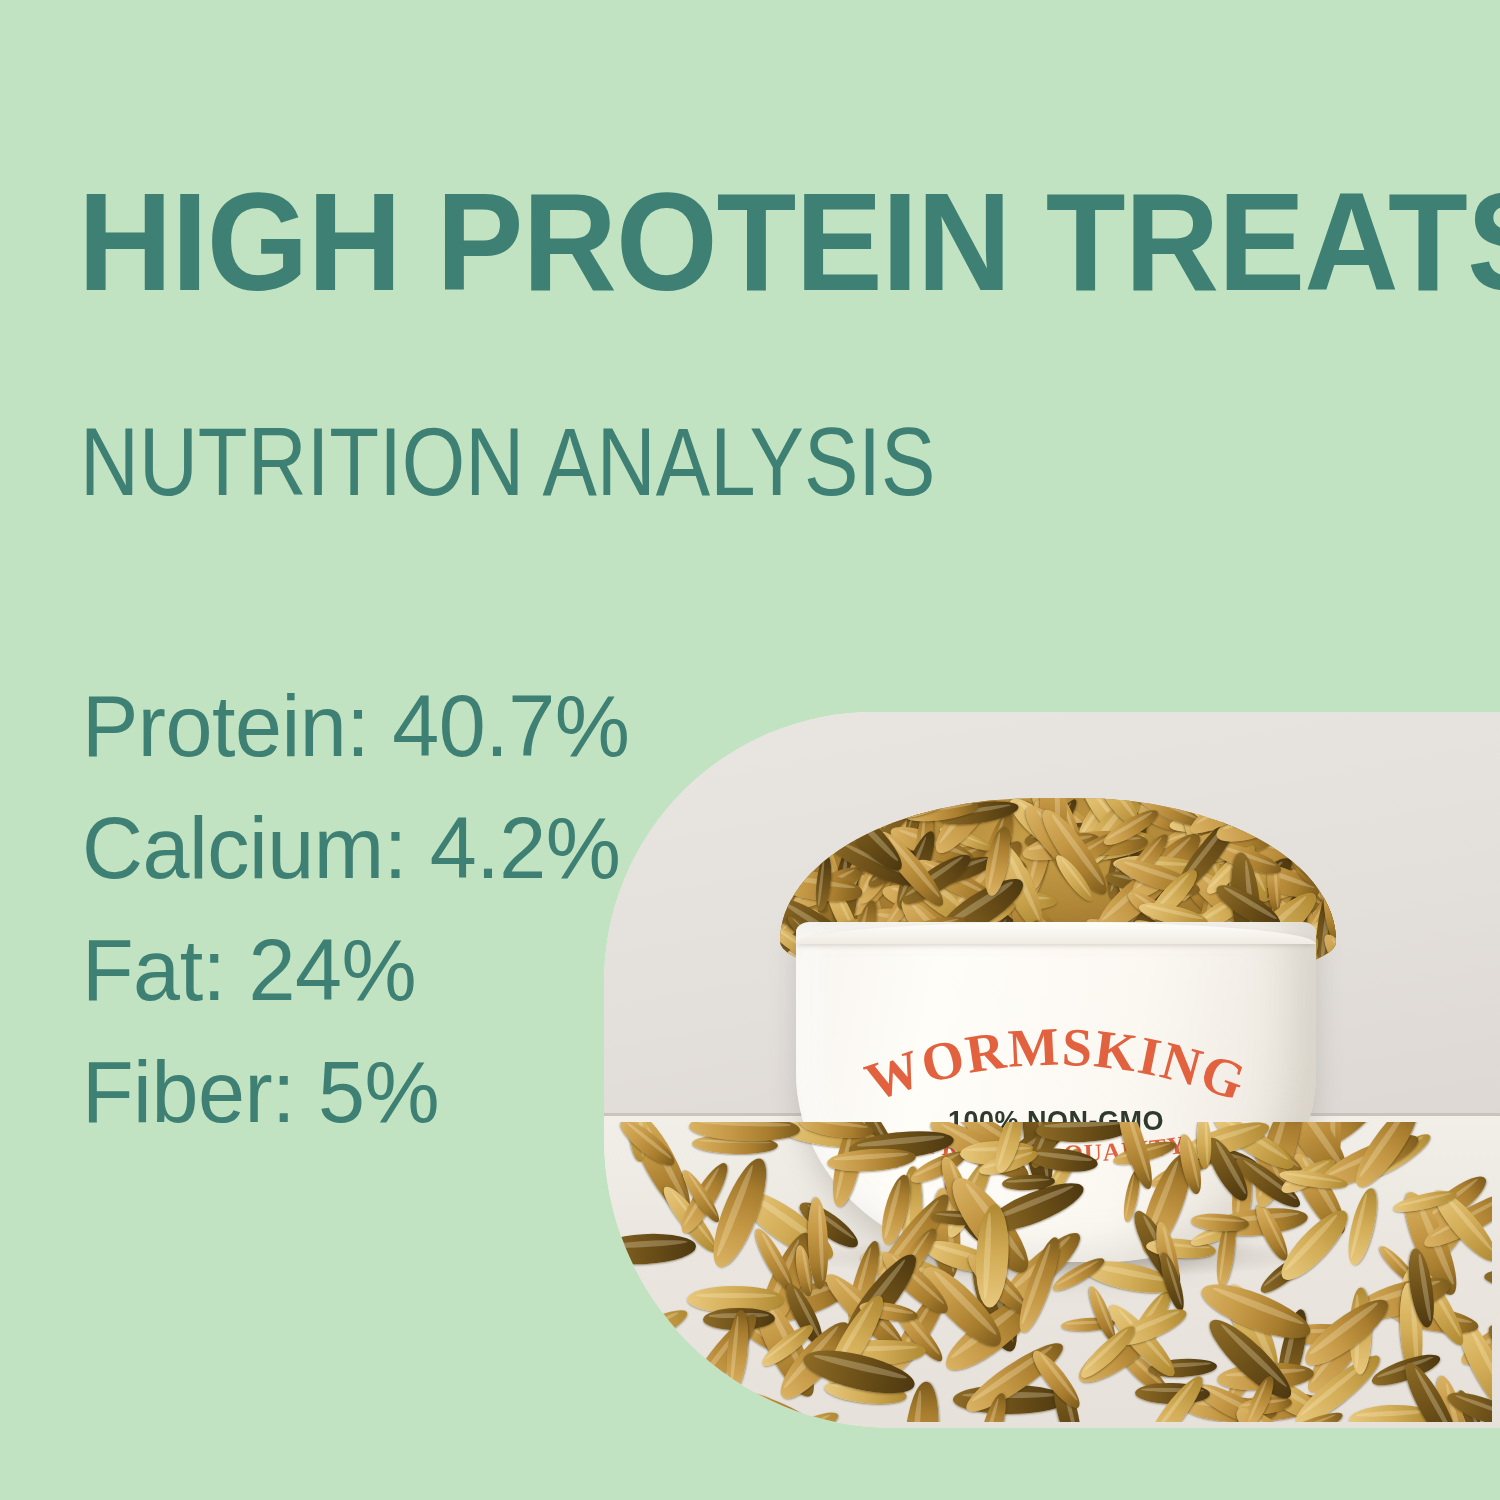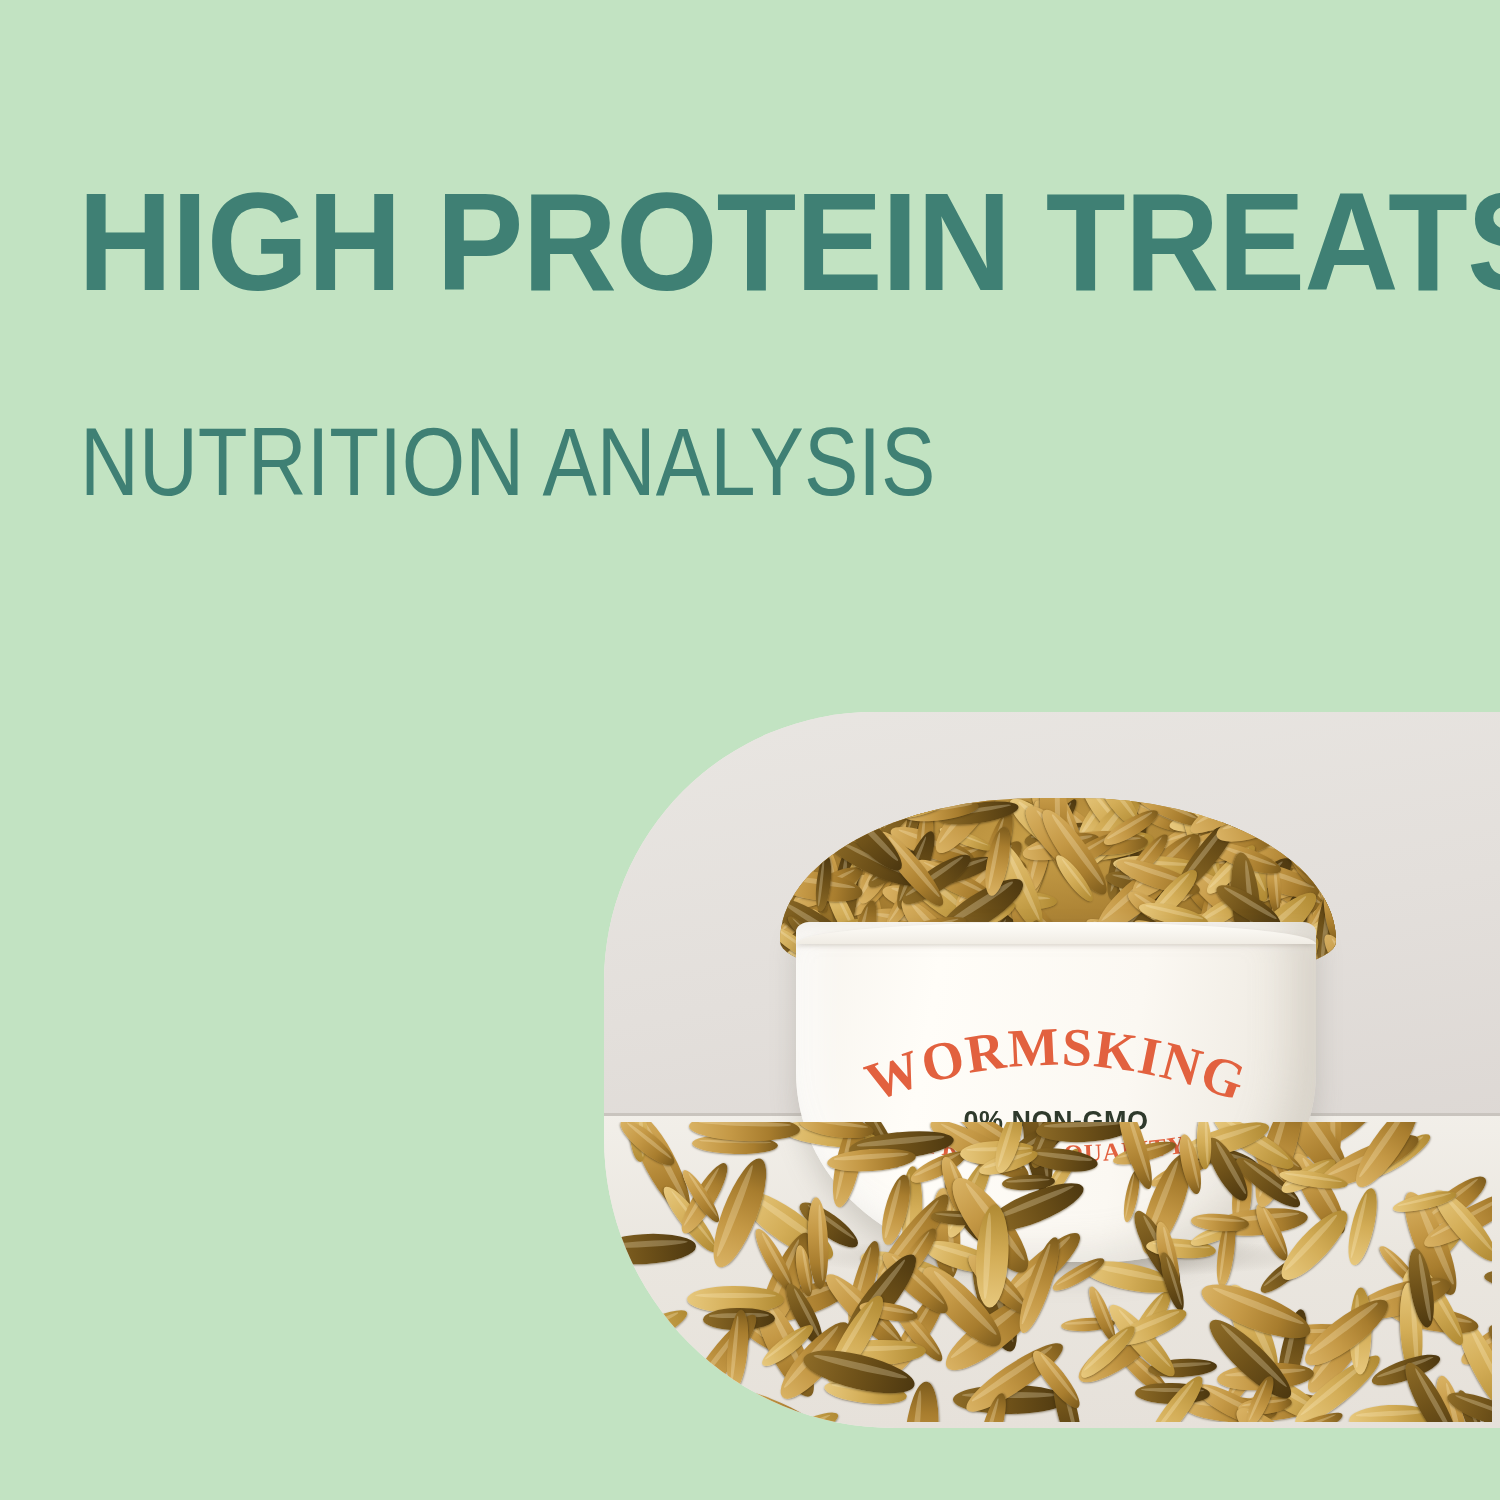--- a/index.html
+++ b/index.html
@@ -169,20 +169,26 @@
 </style>
 </head>
 <body>
 
 <div id="canvas">
 
   <div class="title">HIGH PROTEIN TREATS</div>
 
   <div class="subtitle">NUTRITION ANALYSIS</div>
 
+  <div class="facts">
+    <div class="fact-line">Protein: 40.7%</div>
+    <div class="fact-line">Calcium: 4.2%</div>
+    <div class="fact-line">Fat: 24%</div>
+    <div class="fact-line">Fiber: 5%</div>
+  </div>
 
   <div class="photo-panel">
 
     <div class="wall"></div>
     <div class="table-surface"></div>
     <div class="table-edge"></div>
 
     <div class="heap">
       <div id="heap-larvae">
           <i class="larva" style="left:162.6px;top:165.0px;width:93.1px;height:26.7px;transform:rotate(-4.1deg);"></i>
@@ -450,21 +456,21 @@
       <div class="logo">
         <svg class="logo-arc" viewBox="0 0 420 86">
           <defs>
             <path id="arcpath" d="M 18,80 Q 210,-2 402,80" fill="none"></path>
           </defs>
           <text font-family="Liberation Serif, serif" font-size="54" font-weight="700" letter-spacing="1.5" fill="#e2613f" text-anchor="middle">
             <textPath href="#arcpath" startOffset="50%" id="brand-textpath">WORMSKING</textPath>
           </text>
         </svg>
 
-        <div class="logo-sub">0% NON-GMO</div>
+        <div class="logo-sub">100% NON-GMO</div>
 
         <svg class="logo-tag" viewBox="0 0 420 36">
           <defs>
             <path id="tagpath" d="M 46,12 Q 210,42 374,12" fill="none"></path>
           </defs>
           <text font-family="Liberation Serif, serif" font-size="25" font-weight="700" letter-spacing="1" fill="#e2613f" text-anchor="middle">
             <textPath href="#tagpath" startOffset="50%" id="tag-textpath">PREMIUM QUALITY</textPath>
           </text>
         </svg>
       </div>

